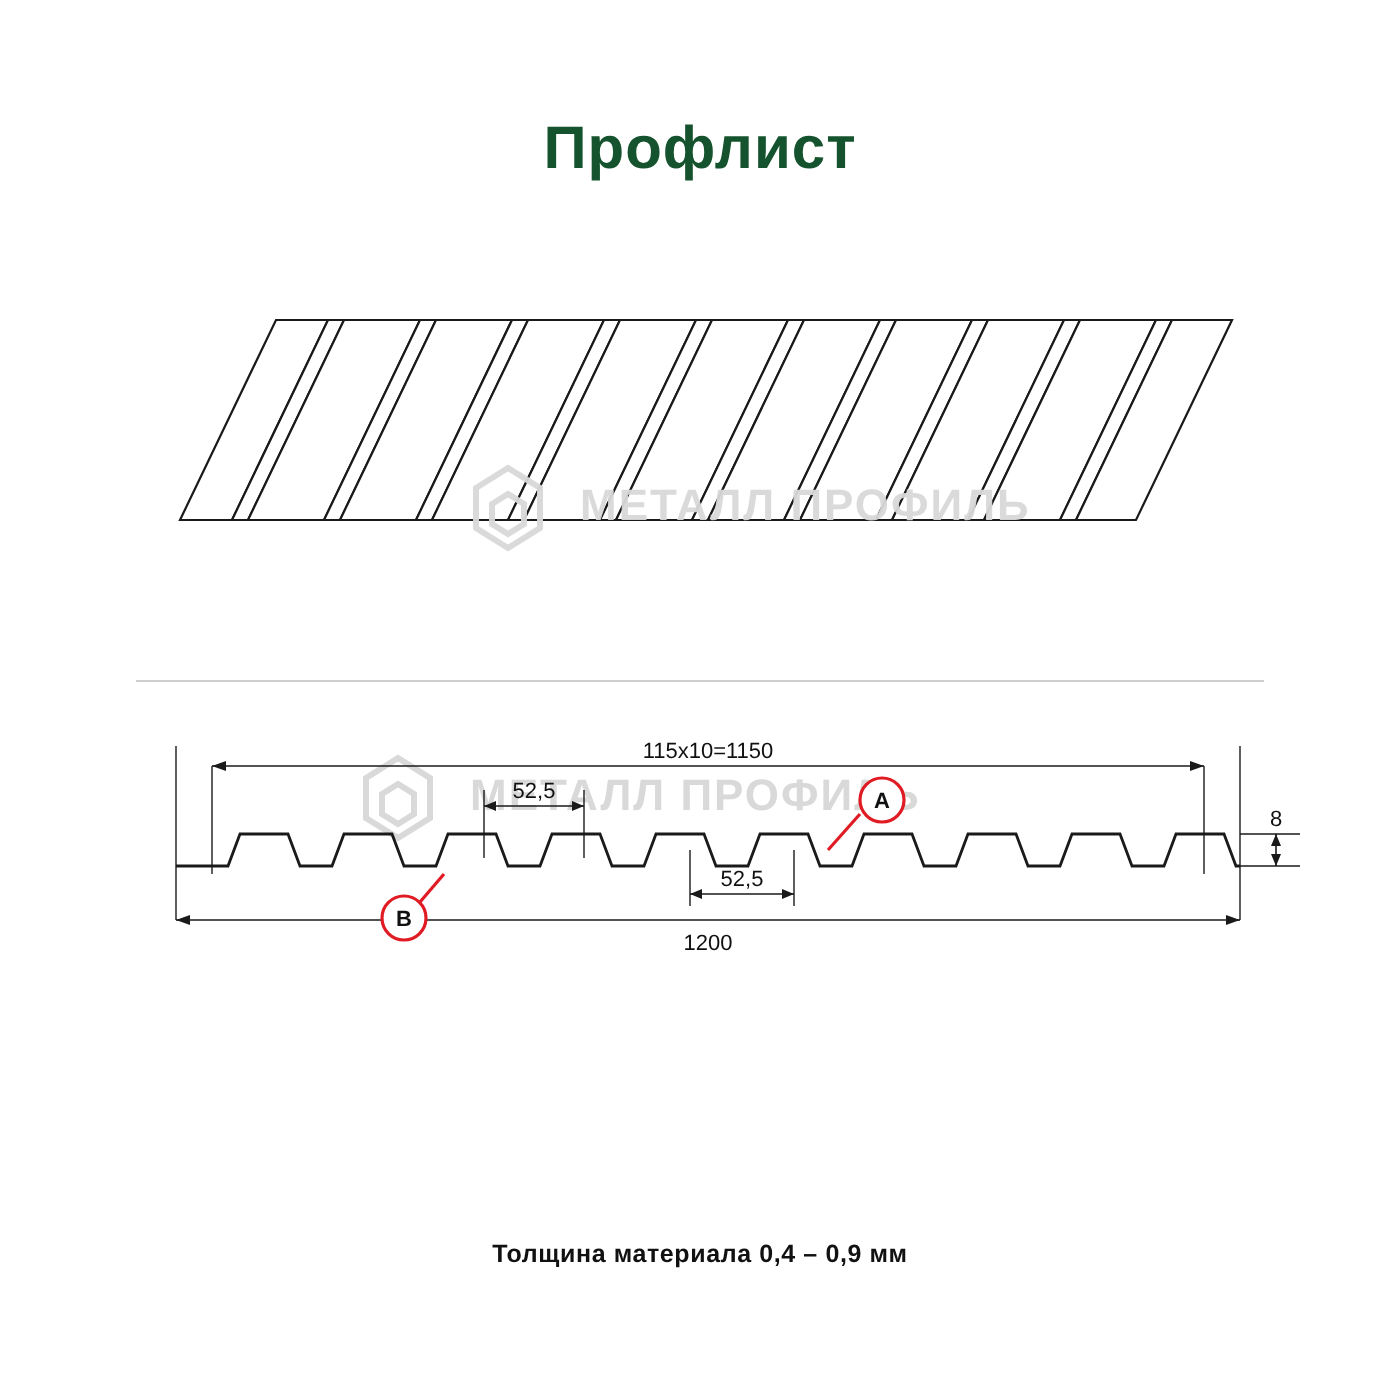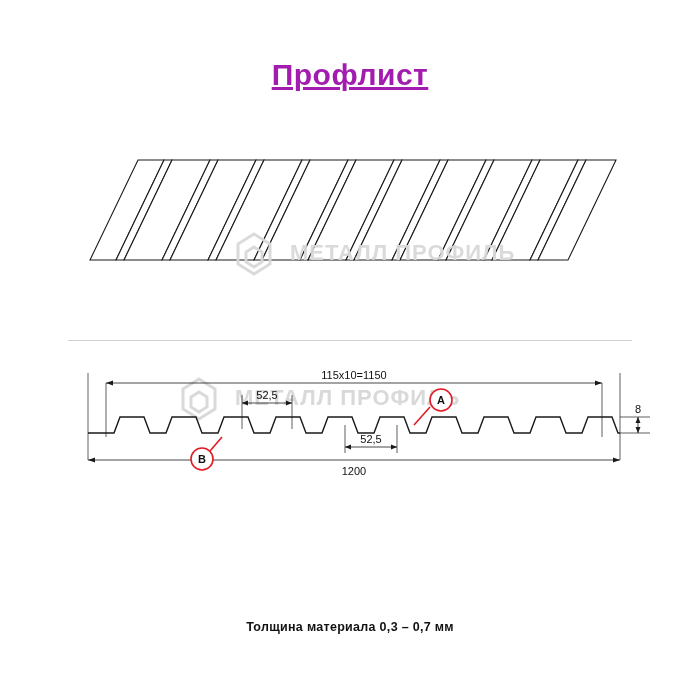--- a/index.html
+++ b/index.html
@@ -23,22 +23,21 @@
   }
   .title {
     position: absolute;
     top: 58px;
     left: 0;
     width: 700px;
     text-align: center;
     font-size: 30px;
     font-weight: bold;
     letter-spacing: 0.5px;
-    color: #a21caf;
-    text-decoration: underline;
+    color: #14532d;
   }
   .subtitle {
     position: absolute;
     top: 100px;
     left: 0;
     width: 700px;
     text-align: center;
     font-size: 13px;
     font-weight: bold;
     color: #111111;
@@ -214,14 +213,14 @@
       <text class="callout-letter" x="381" y="49" text-anchor="middle">A</text>
     </g>
 
     <g>
       <path d="M 162 82 L 150 96" stroke="#e01b24" stroke-width="1.6" fill="none"></path>
       <circle cx="142" cy="104" r="11" fill="#ffffff" stroke="#e01b24" stroke-width="1.6"></circle>
       <text class="callout-letter" x="142" y="108" text-anchor="middle">B</text>
     </g>
   </svg>
 
-  <div class="footer">Толщина материала 0,3 – 0,7 мм</div>
+  <div class="footer">Толщина материала 0,4 – 0,9 мм</div>
 </div>
 
 </body></html>

